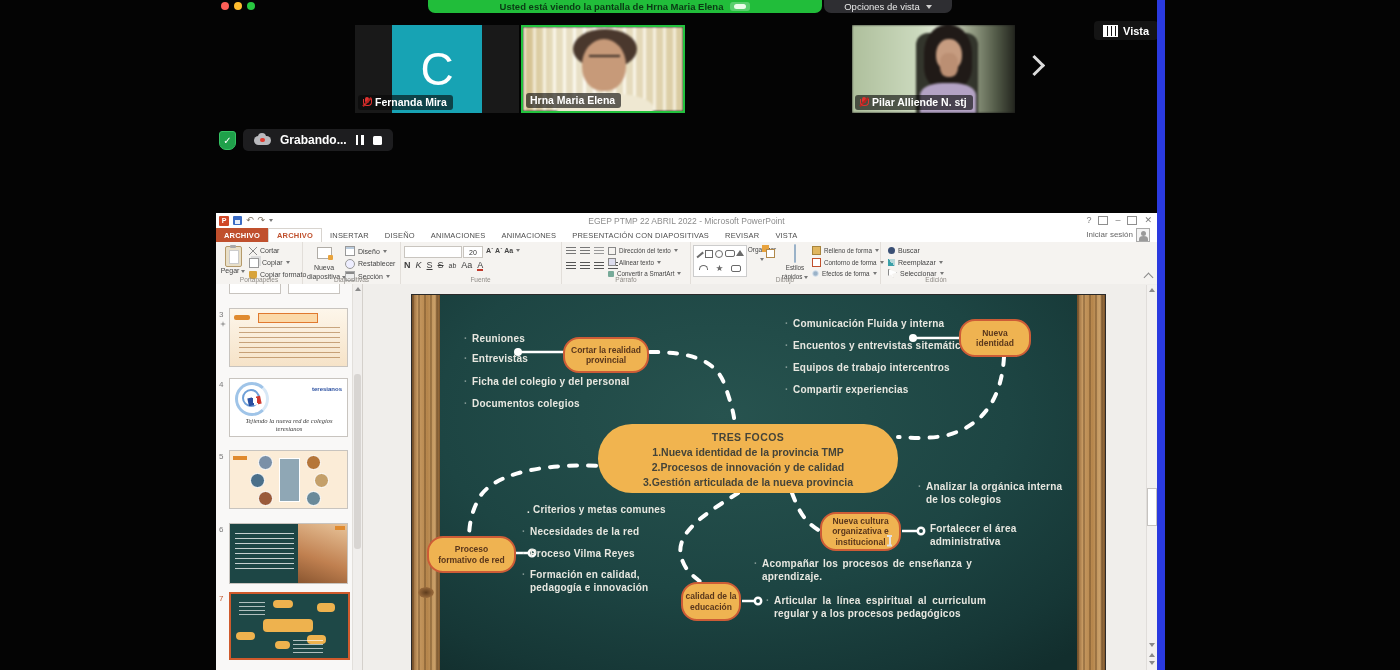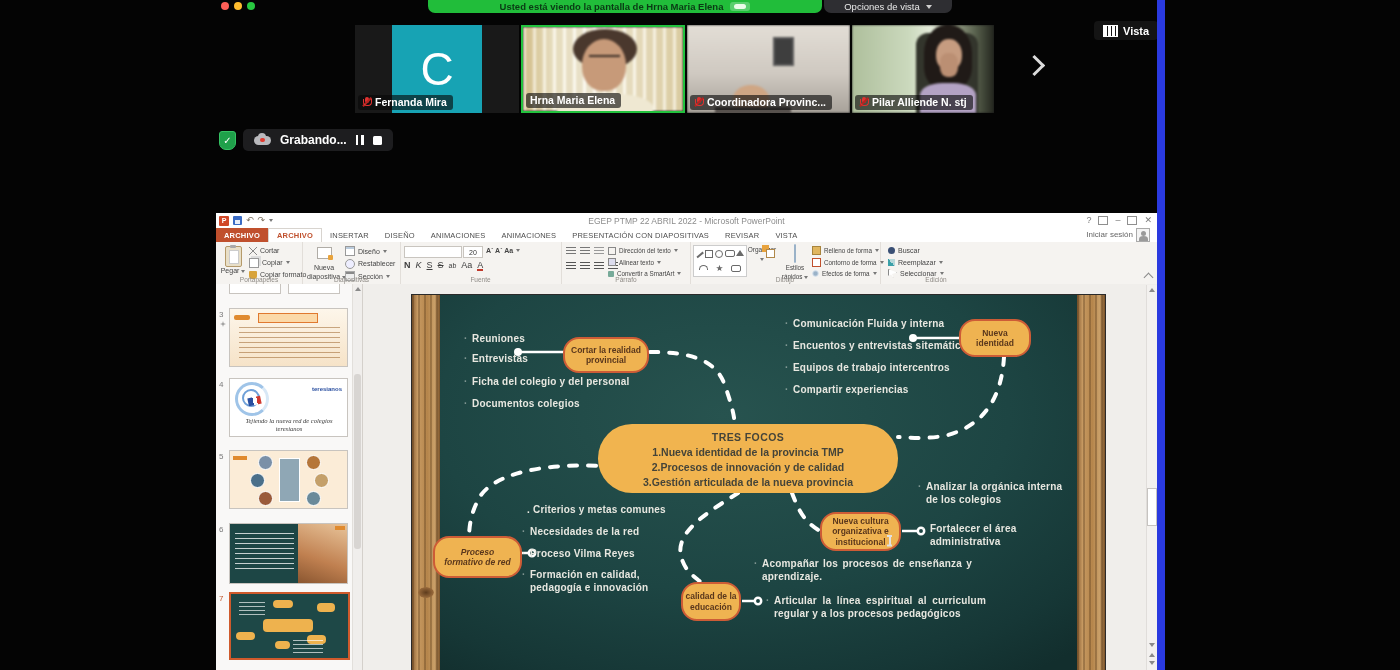--- a/index.html
+++ b/index.html
@@ -207,35 +207,21 @@
       <div class="t2bg"></div>
         <div class="hair2"></div>
         <div class="face2"></div>
         <div class="gl2"></div>
         <div class="shirt2"></div>
     </div>
     <div class="name-tag">
       <span>Hrna Maria Elena</span>
     </div>
   </div>
-  <div class="tile" style="left:687px;width:163px;">
-    <div class="cam-art">
-      <div class="t3bg"></div>
-        <div class="frame3"></div>
-        <div class="head3"></div>
-        <div class="body3"></div>
-    </div>
-    <div class="name-tag">
-      <span class="mic">
-          <i></i>
-        </span>
-      <span>Coordinadora Provinc...</span>
-    </div>
-  </div>
-  <div class="tile" style="left:852px;width:142px;">
+  <div class="tile" style="left:852px;width:163px;">
     <div class="cam-art">
       <div class="t4bg"></div>
         <div class="chair4"></div>
         <div class="hair4"></div>
         <div class="face4"></div>
         <div class="hand4"></div>
         <div class="shirt4"></div>
     </div>
     <div class="name-tag">
       <span class="mic">
@@ -576,21 +562,21 @@
     <div class="node" style="left:547px;top:24px;width:72px;height:38px;">
       <span class="l">Nueva</span>
       <span class="l">identidad</span>
     </div>
     <div class="node tres" style="left:186px;top:129px;width:300px;height:69px;">
       <span class="l tt">TRES FOCOS</span>
       <span class="l">1.Nueva identidad de la provincia TMP</span>
       <span class="l">2.Procesos de innovación y de calidad</span>
       <span class="l">3.Gestión articulada de la nueva provincia</span>
     </div>
-    <div class="node" style="left:21px;top:241px;width:89px;height:42px;font-style:italic;">
+    <div class="node" style="left:15px;top:241px;width:89px;height:37px;">
       <span class="l">Proceso</span>
       <span class="l">formativo de red</span>
     </div>
     <div class="node" style="left:269px;top:287px;width:60px;height:39px;">
       <span class="l">calidad de la</span>
       <span class="l">educación</span>
     </div>
     <div class="node" style="left:408px;top:217px;width:81px;height:39px;">
       <span class="l">Nueva cultura</span>
       <span class="l">organizativa e</span>

